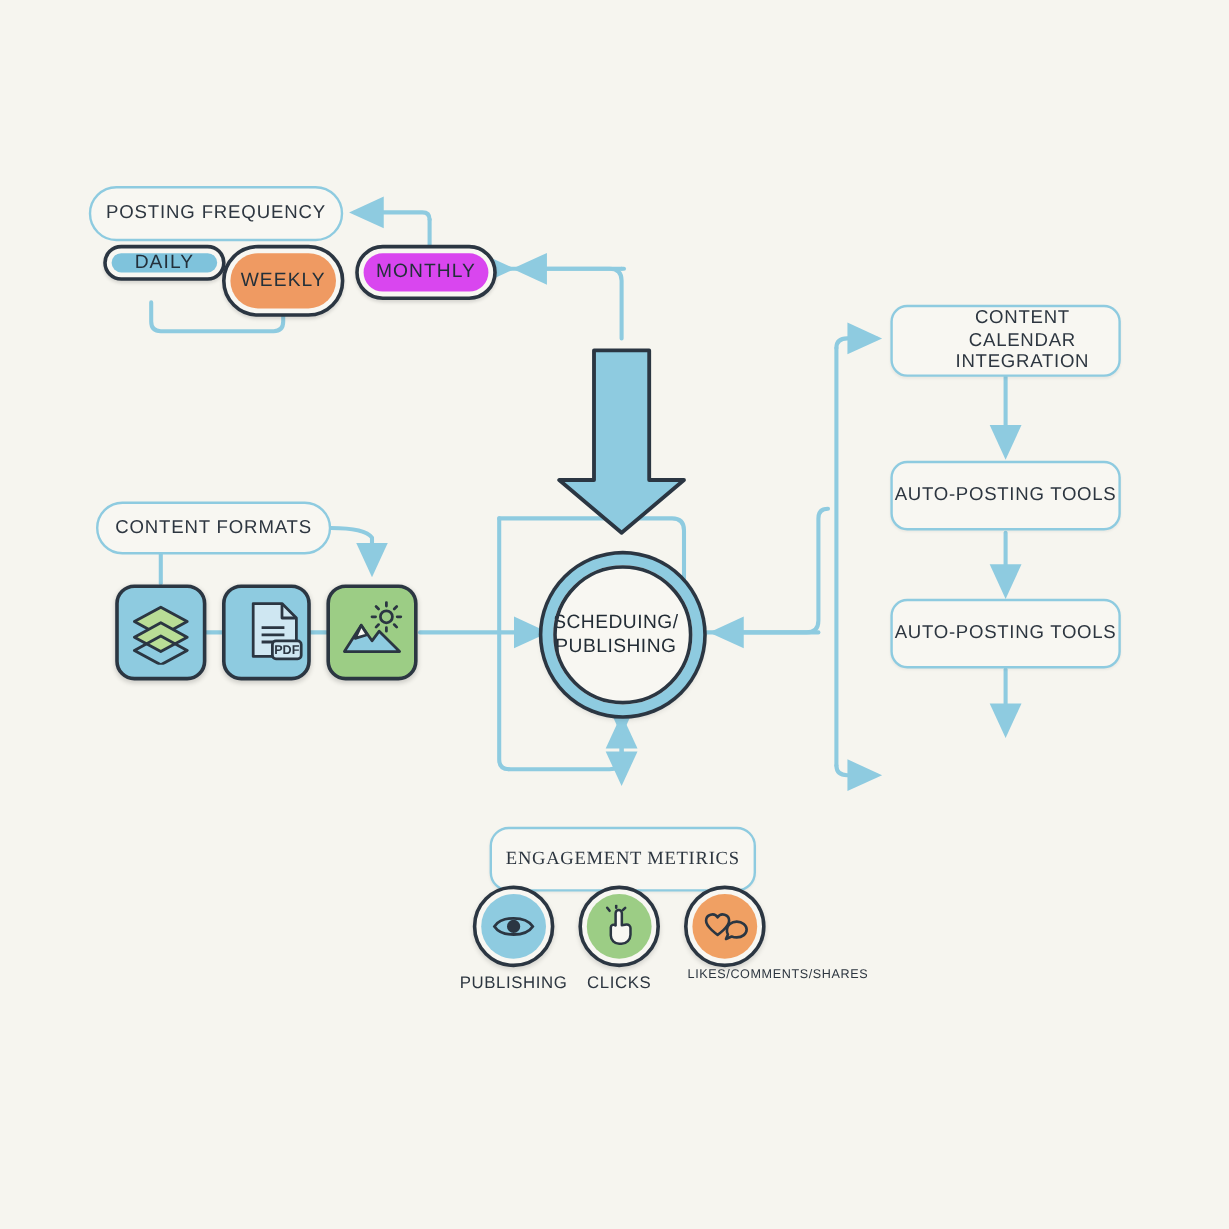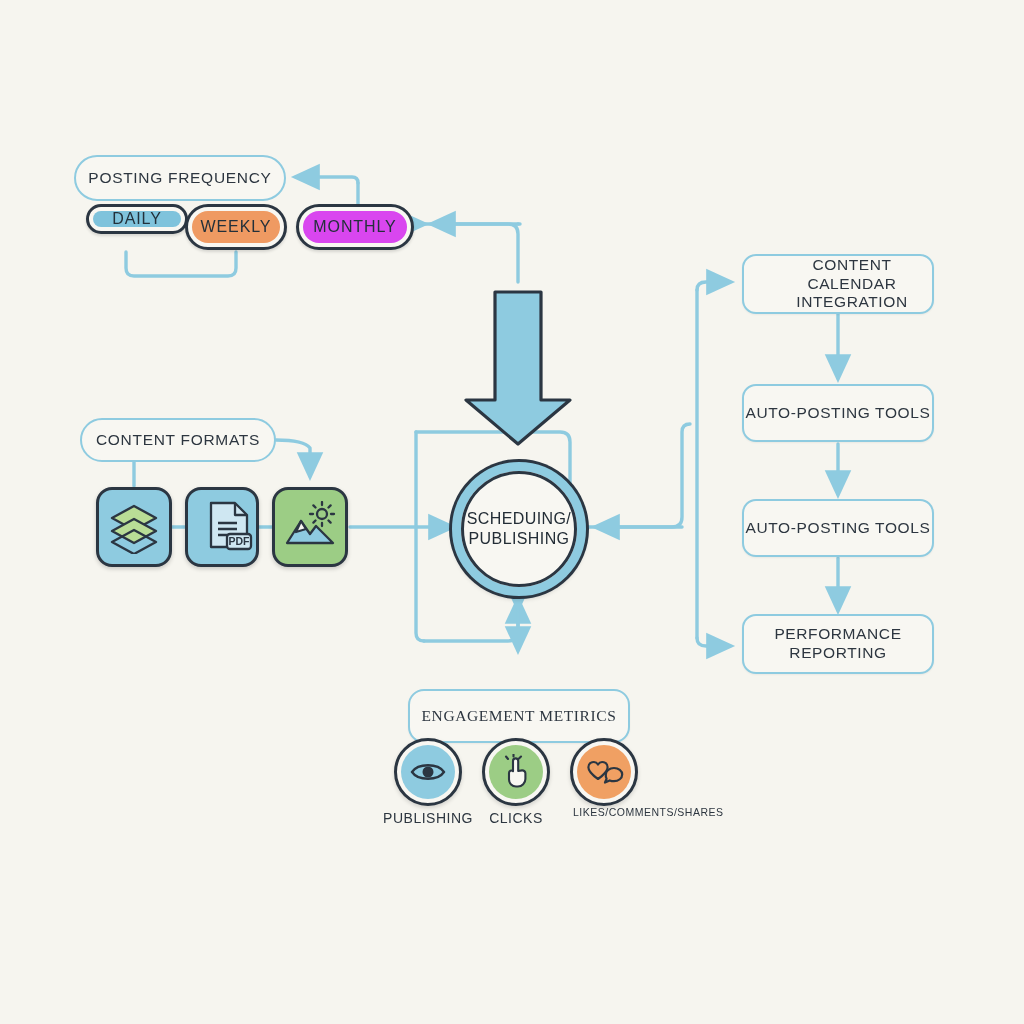--- a/index.html
+++ b/index.html
@@ -52,21 +52,21 @@
   }
 
   
   .hub{
     border-radius:50%;
     border:9px solid #8ecbe0;
     outline:3px solid #2b3642;
     outline-offset:-12px;
     background:#f8f7f2;
     box-shadow:0 0 0 3px #2b3642, 0 3px 5px rgba(0,0,0,.18);
-    display:flex;align-items:center;justify-content:center;
+    display:flex;align-items:center;justify-content:flex-start;
     text-align:center;
     color:#232d36;font-size:16px;line-height:1.25;letter-spacing:.4px;
   }
 
   
   .tile{
     border:3px solid #2b3642;
     border-radius:16px;
     display:flex;align-items:center;justify-content:center;
     box-shadow:0 2px 4px rgba(0,0,0,.18);
@@ -145,21 +145,21 @@
 
   <div class="node pill" style="left:74px;top:155px;width:212px;height:46px;">
     <span>POSTING FREQUENCY</span>
   </div>
 
   <div class="node freqwrap" style="left:86px;top:204px;width:102px;height:30px;">
     <div class="freqfill" style="background:#7fc3dc;">
       <span>DAILY</span>
     </div>
   </div>
-  <div class="node freqwrap" style="left:185px;top:204px;width:102px;height:46px;">
+  <div class="node freqwrap" style="left:185px;top:204px;width:102px;height:60px;">
     <div class="freqfill" style="background:#ef9a62;">
       <span>WEEKLY</span>
     </div>
   </div>
   <div class="node freqwrap" style="left:296px;top:204px;width:118px;height:46px;">
     <div class="freqfill" style="background:#d946ef;">
       <span>MONTHLY</span>
     </div>
   </div>
 
@@ -215,26 +215,20 @@
   </div>
 
   <div class="node obox" style="left:742px;top:384px;width:192px;height:58px;">
     <span>AUTO-POSTING TOOLS</span>
   </div>
 
   <div class="node obox" style="left:742px;top:499px;width:192px;height:58px;">
     <span>AUTO-POSTING TOOLS</span>
   </div>
 
-  <div class="node obox" style="left:742px;top:614px;width:192px;height:60px;">
-    <div>
-      <div>PERFORMANCE</div>
-      <div>REPORTING</div>
-    </div>
-  </div>
 
   <div class="node obox" style="left:408px;top:689px;width:222px;height:54px;border-radius:16px;font-family:Liberation Serif, serif;">
     <span>ENGAGEMENT METIRICS</span>
   </div>
 
   <div class="node mcirc" style="left:394px;top:738px;width:68px;height:68px;">
     <div class="mfill" style="width:54px;height:54px;background:#8ecbe0;">
       <svg width="36" height="26" viewBox="0 0 36 26">
         <g stroke="#2b3642" stroke-width="2.3" fill="none">
           <path d="M2,13 C8,4 28,4 34,13 C28,22 8,22 2,13 Z"></path>

